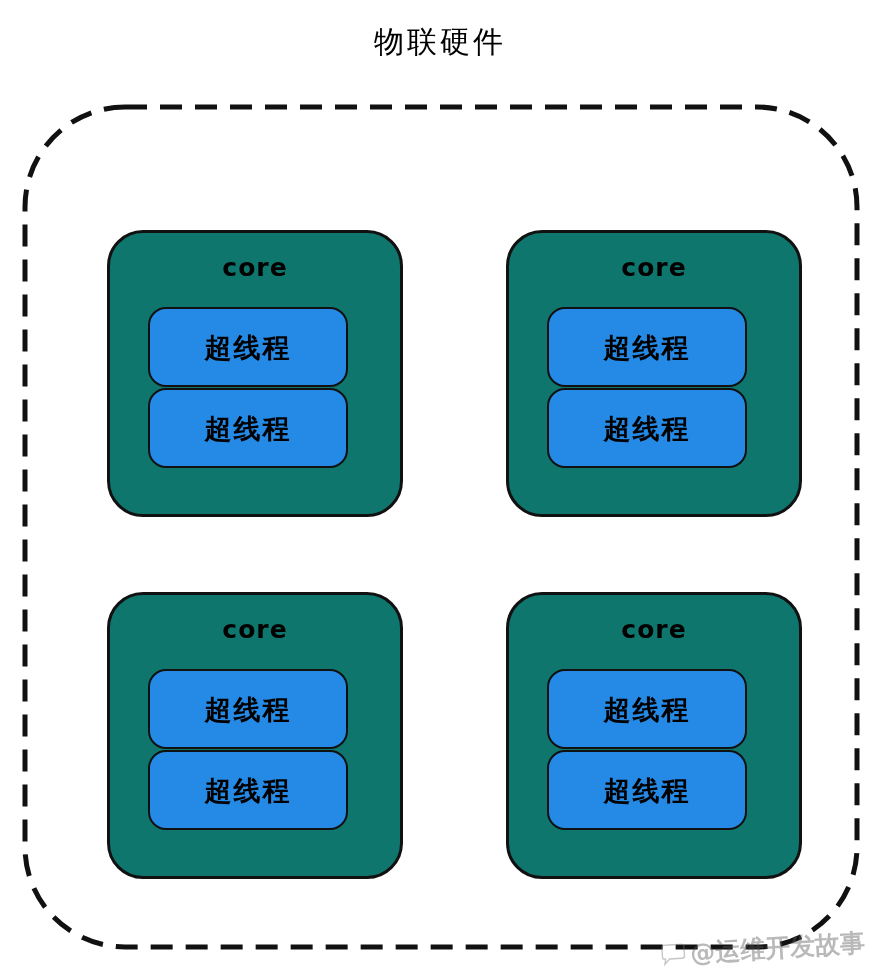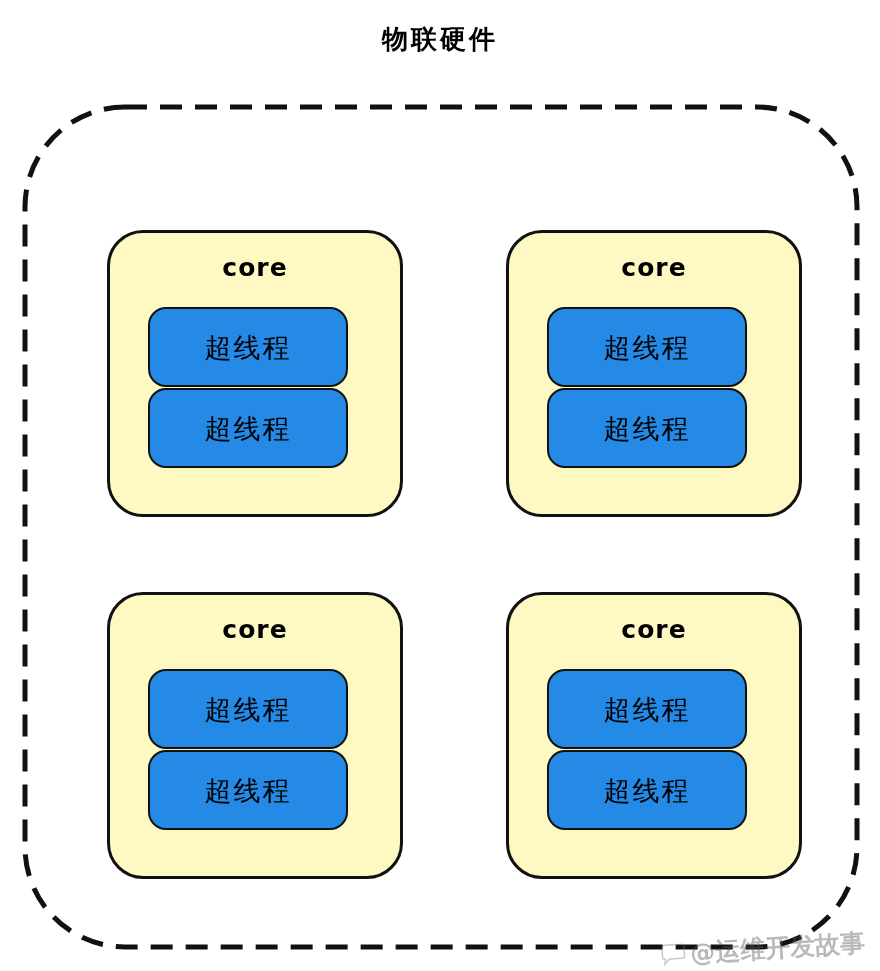--- a/index.html
+++ b/index.html
@@ -22,22 +22,22 @@
     height: 971px;
   }
 
   
   .outer-title {
     position: absolute;
     left: 0;
     top: 22px;
     width: 880px;
     text-align: center;
-    font-size: 26px;
-    font-weight: 700;
+    font-size: 30px;
+    font-weight: 400;
     color: #000000;
     letter-spacing: 3px;
     font-family: "DejaVu Sans", sans-serif;
   }
 
   
   .processor-box {
     position: absolute;
     left: 22px;
     top: 104px;
@@ -71,21 +71,21 @@
     left: 85px;
     top: 126px;
     width: 675px;
     height: 660px;
   }
 
   .core-box {
     position: absolute;
     width: 296px;
     height: 287px;
-    background: #fef9c3;
+    background: #0f766e;
     border: 3px solid #111111;
     border-radius: 36px;
     box-sizing: border-box;
   }
   .core-box.r0 { top: 0; }
   .core-box.r1 { top: 362px; }
   .core-box.c0 { left: 0; }
   .core-box.c1 { left: 399px; }
 
   .core-label {
@@ -117,21 +117,21 @@
     box-sizing: border-box;
     display: flex;
     align-items: center;
     justify-content: center;
   }
   .thread-box + .thread-box {
     margin-top: 1px;
   }
   .thread-label {
     font-size: 27px;
-    font-weight: 400;
+    font-weight: 700;
     color: #000000;
     letter-spacing: 2px;
     line-height: 1;
   }
 
   
   .watermark {
     position: absolute;
     right: 14px;
     bottom: 12px;

